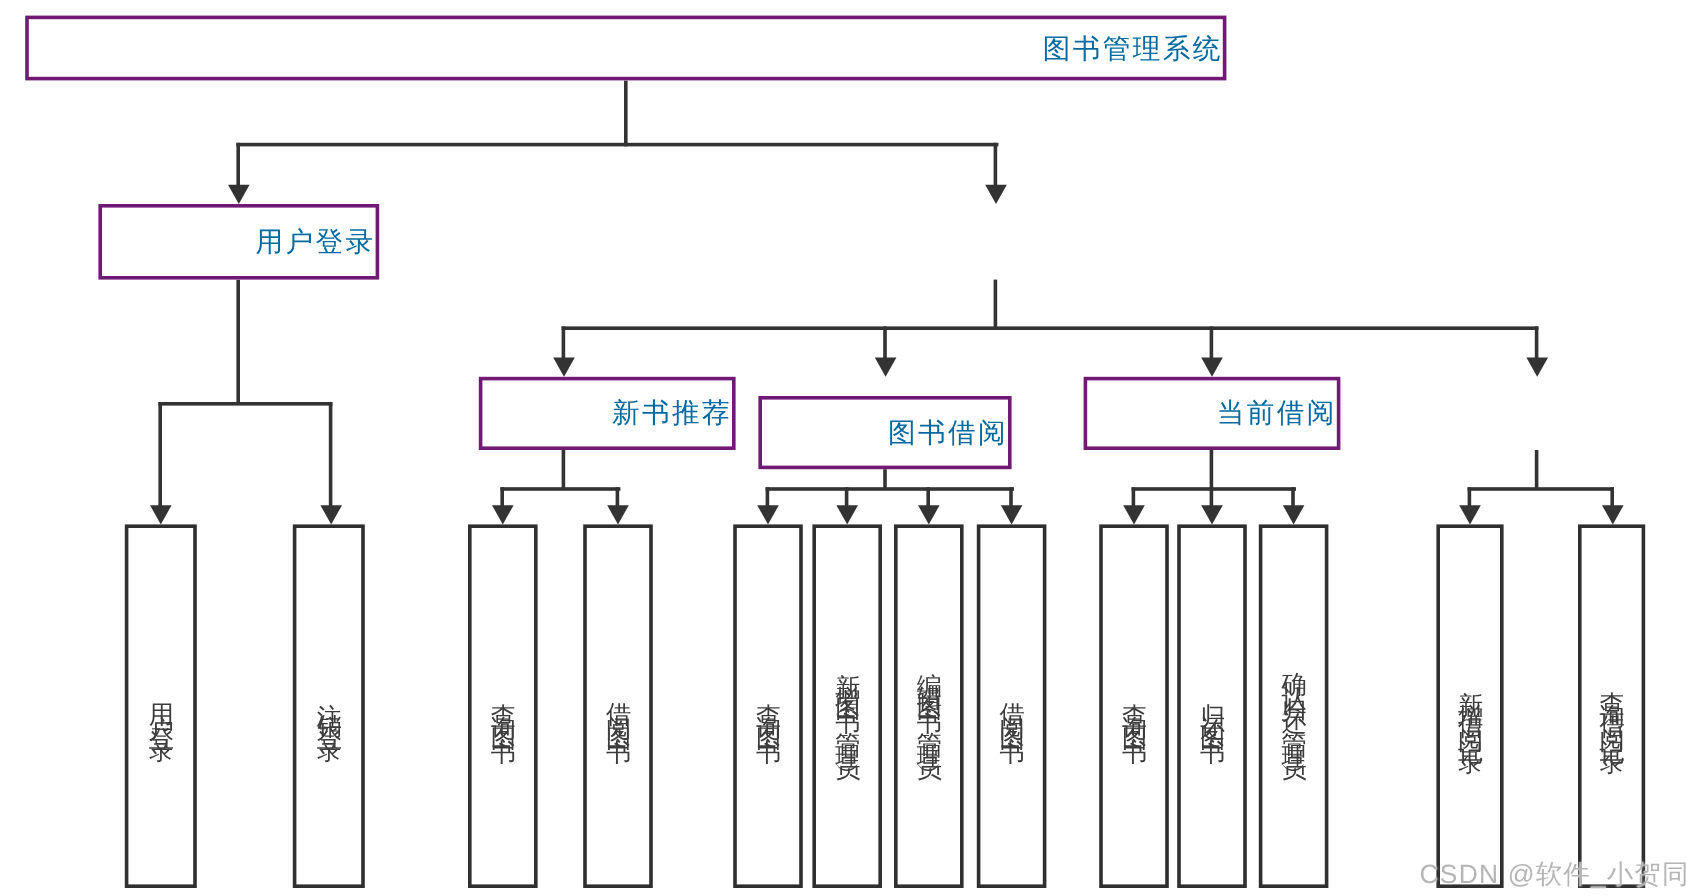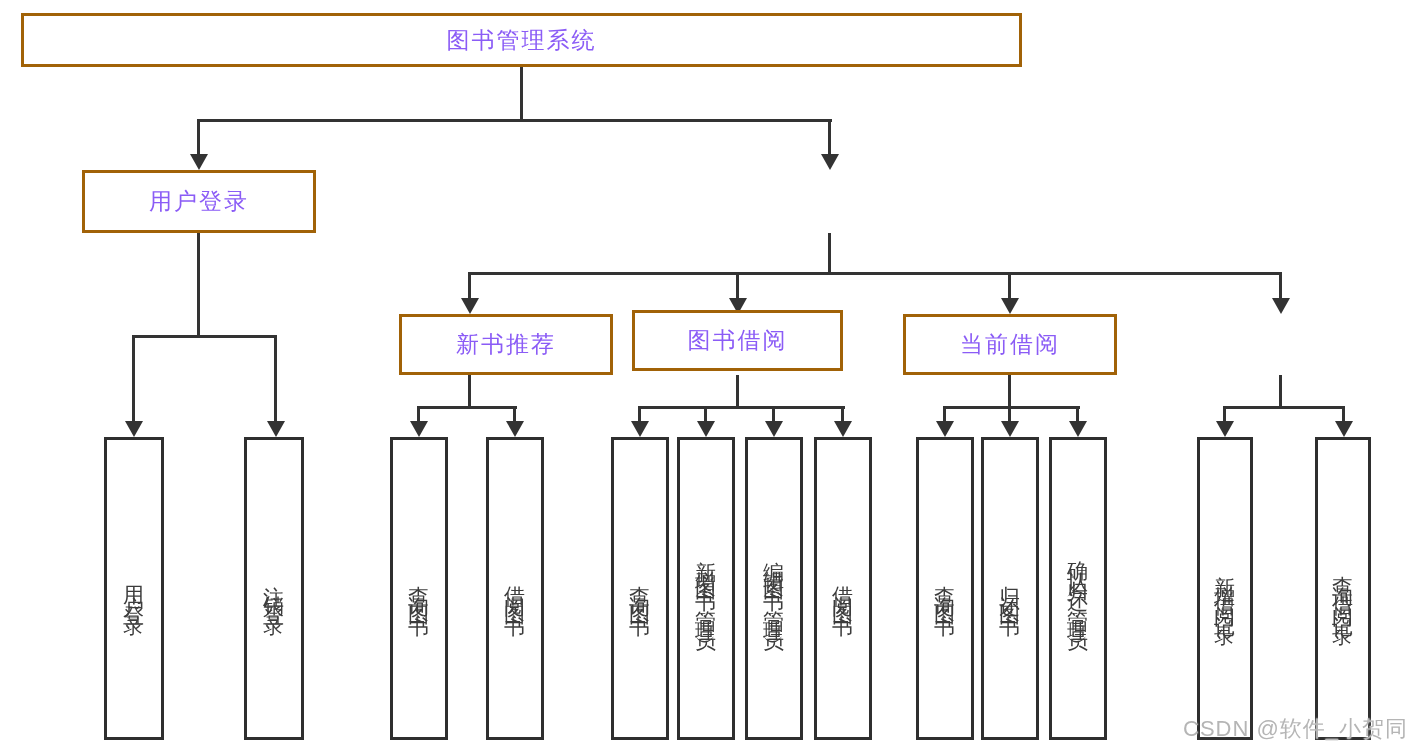--- a/index.html
+++ b/index.html
@@ -3,23 +3,23 @@
 <meta charset="utf-8">
 <style>
   * { margin:0; padding:0; box-sizing:border-box; }
   html,body { background:#fff; }
   .canvas {
     position:relative; width:1405px; height:747px; background:#ffffff;
     font-family:"Liberation Sans","DejaVu Sans",sans-serif;
     color:#3c3c3c; overflow:hidden;
   }
   .node {
-    position:absolute; background:#fff; border:3px solid #a16207;
-    display:flex; align-items:center; justify-content:center;
-    font-size:23px; letter-spacing:2px; color:#8b5cf6; z-index:2;
+    position:absolute; background:#fff; border:3px solid #701a75;
+    display:flex; align-items:center; justify-content:flex-end;
+    font-size:23px; letter-spacing:2px; color:#0369a1; z-index:2;
   }
   .vnode {
     position:absolute; background:#fff; border:3px solid #2f2f2f;
     display:flex; align-items:center; justify-content:center;
     z-index:2;
   }
   .vnode span {
     writing-mode:vertical-rl; font-size:21px; letter-spacing:10px;
     color:#3c3c3c; line-height:1;
   }
@@ -70,21 +70,21 @@
   <div class="vl" style="left:736px;  top:272px; height:27px;"></div>
   <div class="ar" style="left:729px;  top:298px;"></div>
   <div class="vl" style="left:1008px; top:272px; height:27px;"></div>
   <div class="ar" style="left:1001px; top:298px;"></div>
   <div class="vl" style="left:1279px; top:272px; height:27px;"></div>
   <div class="ar" style="left:1272px; top:298px;"></div>
 
   <div class="node" style="left:363px; top:314px; width:214px; height:61px;margin-left:36px;">
     <span>新书推荐</span>
   </div>
-  <div class="node" style="left:632px; top:310px; width:211px; height:61px;">
+  <div class="node" style="left:632px; top:330px; width:211px; height:61px;">
     <span>图书借阅</span>
   </div>
   <div class="node" style="left:903px; top:314px; width:214px; height:61px;">
     <span>当前借阅</span>
   </div>
 
   <div class="vl" style="left:468px; top:375px; height:33px;"></div>
   <div class="hl" style="left:417px; top:406px; width:100px;"></div>
   <div class="vl" style="left:417px; top:406px; height:16px;"></div>
   <div class="ar" style="left:410px; top:421px;"></div>

